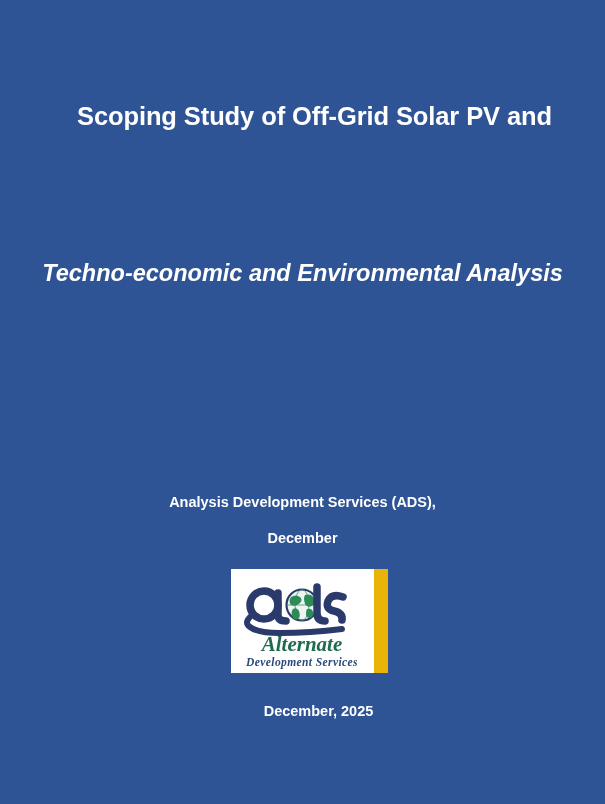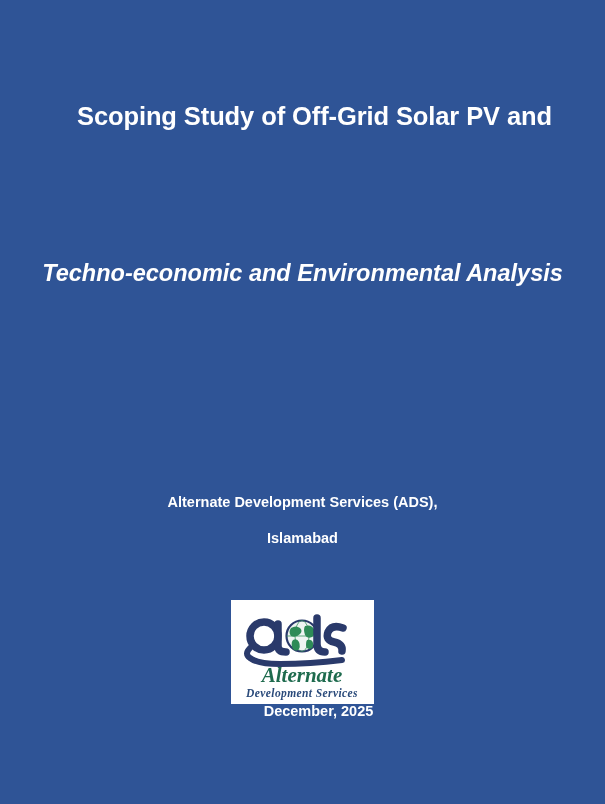--- a/index.html
+++ b/index.html
@@ -74,22 +74,22 @@
     font-weight: bold;
     font-size: 14.5px;
     line-height: 36px;
     white-space: nowrap;
   }
 
   
   #logo-card {
     position: absolute;
     left: 231px;
-    top: 600px;
-    width: 143px;
+    top: 569px;
+    width: 157px;
     height: 104px;
     background: #eab308;
     overflow: hidden;
   }
   #logo-svg {
     display: block;
     width: 143px;
     height: 104px;
   }
 
@@ -118,22 +118,22 @@
 
   <div id="title-block">
     <span class="title-line">Scoping Study of Off-Grid Solar PV and</span>
   </div>
 
   <div id="subtitle-block">
     <span id="subtitle-text">Techno-economic and Environmental Analysis</span>
   </div>
 
   <div id="org-block">
-    <span class="org-line">Alternate Development Services (ADS),</span>
-    <span class="org-line">Islamabad</span>
+    <span class="org-line">Analysis Development Services (ADS),</span>
+    <span class="org-line">December</span>
   </div>
 
   <div id="logo-card">
     <svg id="logo-svg" viewBox="0 0 143 104" xmlns="http://www.w3.org/2000/svg">
       <rect x="0" y="0" width="143" height="104" fill="#ffffff"></rect>
 
       <g fill="none" stroke="#2a3a6b" stroke-width="7.5" stroke-linecap="round">
         <circle cx="33" cy="36" r="14"></circle>
         <path d="M47 24 L47 46 Q47 52 55 52"></path>
       </g>

